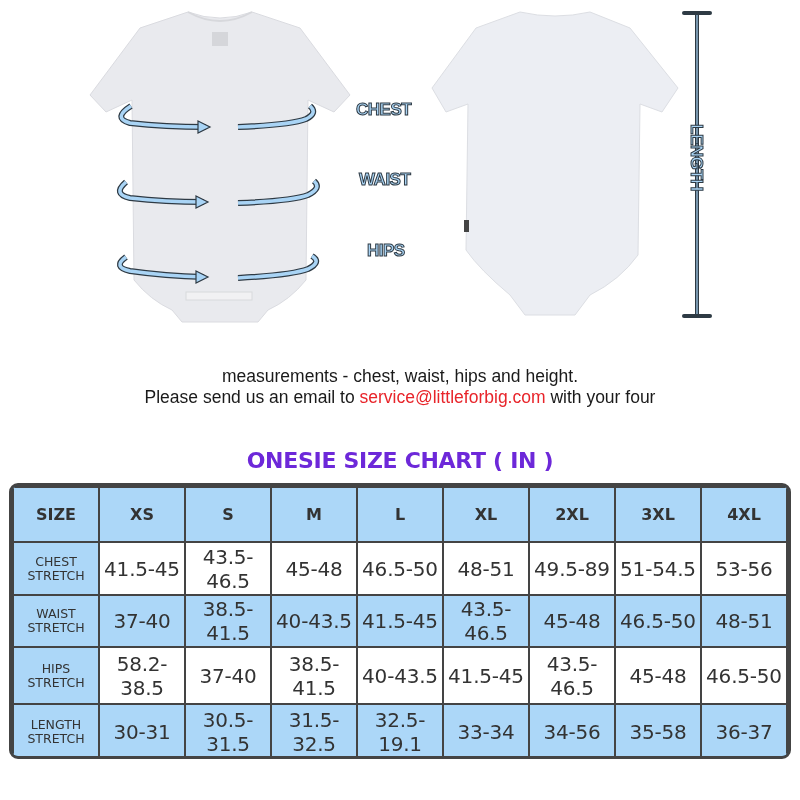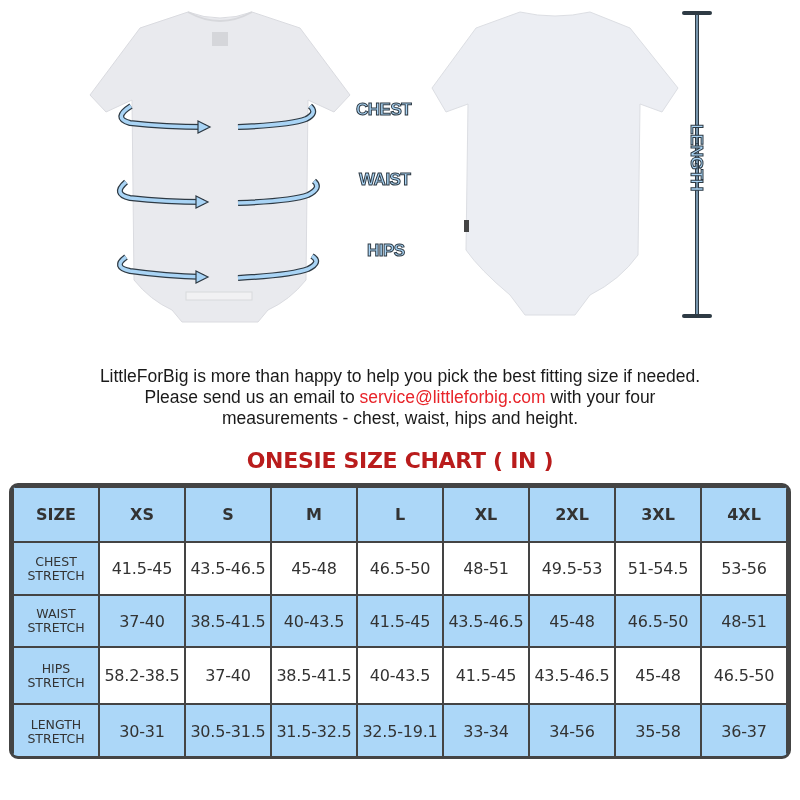--- a/index.html
+++ b/index.html
@@ -31,41 +31,41 @@
     position: absolute; left: 0; top: 366px; width: 800px;
     text-align: center;
     font-family: "Liberation Sans", sans-serif;
     font-size: 17.5px; line-height: 21px; color: #1a1a1a;
   }
   .intro .email { color: #e8242a; }
 
   .chart-title {
     position: absolute; left: 0; top: 448px; width: 800px; text-align: center;
     font-family: "DejaVu Sans", sans-serif;
-    font-weight: bold; font-size: 22px; color: #b91c1c; letter-spacing: -0.3px;
+    font-weight: bold; font-size: 22px; color: #6d28d9; letter-spacing: -0.3px;
   }
 
   .size-table {
     position: absolute; left: 9px; top: 483px;
     width: 782px; height: 276px;
     border: 3px solid #444;
     border-radius: 9px;
     overflow: hidden;
     background: #0c4a6e;
   }
   table { border-collapse: collapse; width: 100%; height: 100%; table-layout: fixed; }
   td, th {
     border: 2px solid #444;
     text-align: center; vertical-align: middle;
     font-family: "DejaVu Sans", sans-serif;
     color: #333;
   }
   th { background: #acd7f8; font-size: 16px; font-weight: bold; }
   td.row-head { background: #acd7f8; font-size: 12.5px; line-height: 14px; font-weight: normal; }
-  td.val { font-size: 16px; letter-spacing: -0.2px; }
+  td.val { font-size: 20px; letter-spacing: -0.2px; }
   tr.light td.val { background: #ffffff; }
   tr.blue td.val { background: #acd7f8; }
   tr.head-row { height: 55px; }
   tr.r1 { height: 53px; } tr.r2 { height: 52px; } tr.r3 { height: 57px; } tr.r4 { height: 55px; }
   col.c0 { width: 86px; }
 </style>
 </head>
 <body>
 
 <div class="illus">
@@ -113,25 +113,24 @@
       <line x1="684" y1="316" x2="710" y2="316" stroke="#2e3a44" stroke-width="4" stroke-linecap="round"></line>
     </g>
   </svg>
   <div class="label-3d" style="left:356px; top:100px;">CHEST</div>
   <div class="label-3d" style="left:359px; top:170px;">WAIST</div>
   <div class="label-3d" style="left:367px; top:241px;">HIPS</div>
   <div class="length-label">LENGTH</div>
 </div>
 
 <div class="intro">
-  <div>LittleForBig is more than happy to help you pick the best fitting size if needed.</div>
+  <div>measurements - chest, waist, hips and height.</div>
   <div>
     <span>Please send us an email to </span><span class="email">service@littleforbig.com</span><span> with your four</span>
   </div>
-  <div>measurements - chest, waist, hips and height.</div>
 </div>
 
 <div class="chart-title">ONESIE SIZE CHART ( IN )</div>
 
 <div class="size-table">
   <table>
     <colgroup>
       <col class="c0">
         <col>
         <col>
@@ -157,21 +156,21 @@
     <tr class="light r1">
       <td class="row-head">
             <div>CHEST</div>
             <div>STRETCH</div>
           </td>
       <td class="val">41.5-45</td>
       <td class="val">43.5-46.5</td>
       <td class="val">45-48</td>
       <td class="val">46.5-50</td>
       <td class="val">48-51</td>
-      <td class="val">49.5-53</td>
+      <td class="val">49.5-89</td>
       <td class="val">51-54.5</td>
       <td class="val">53-56</td>
     </tr>
     <tr class="blue r2">
       <td class="row-head">
             <div>WAIST</div>
             <div>STRETCH</div>
           </td>
       <td class="val">37-40</td>
       <td class="val">38.5-41.5</td>

